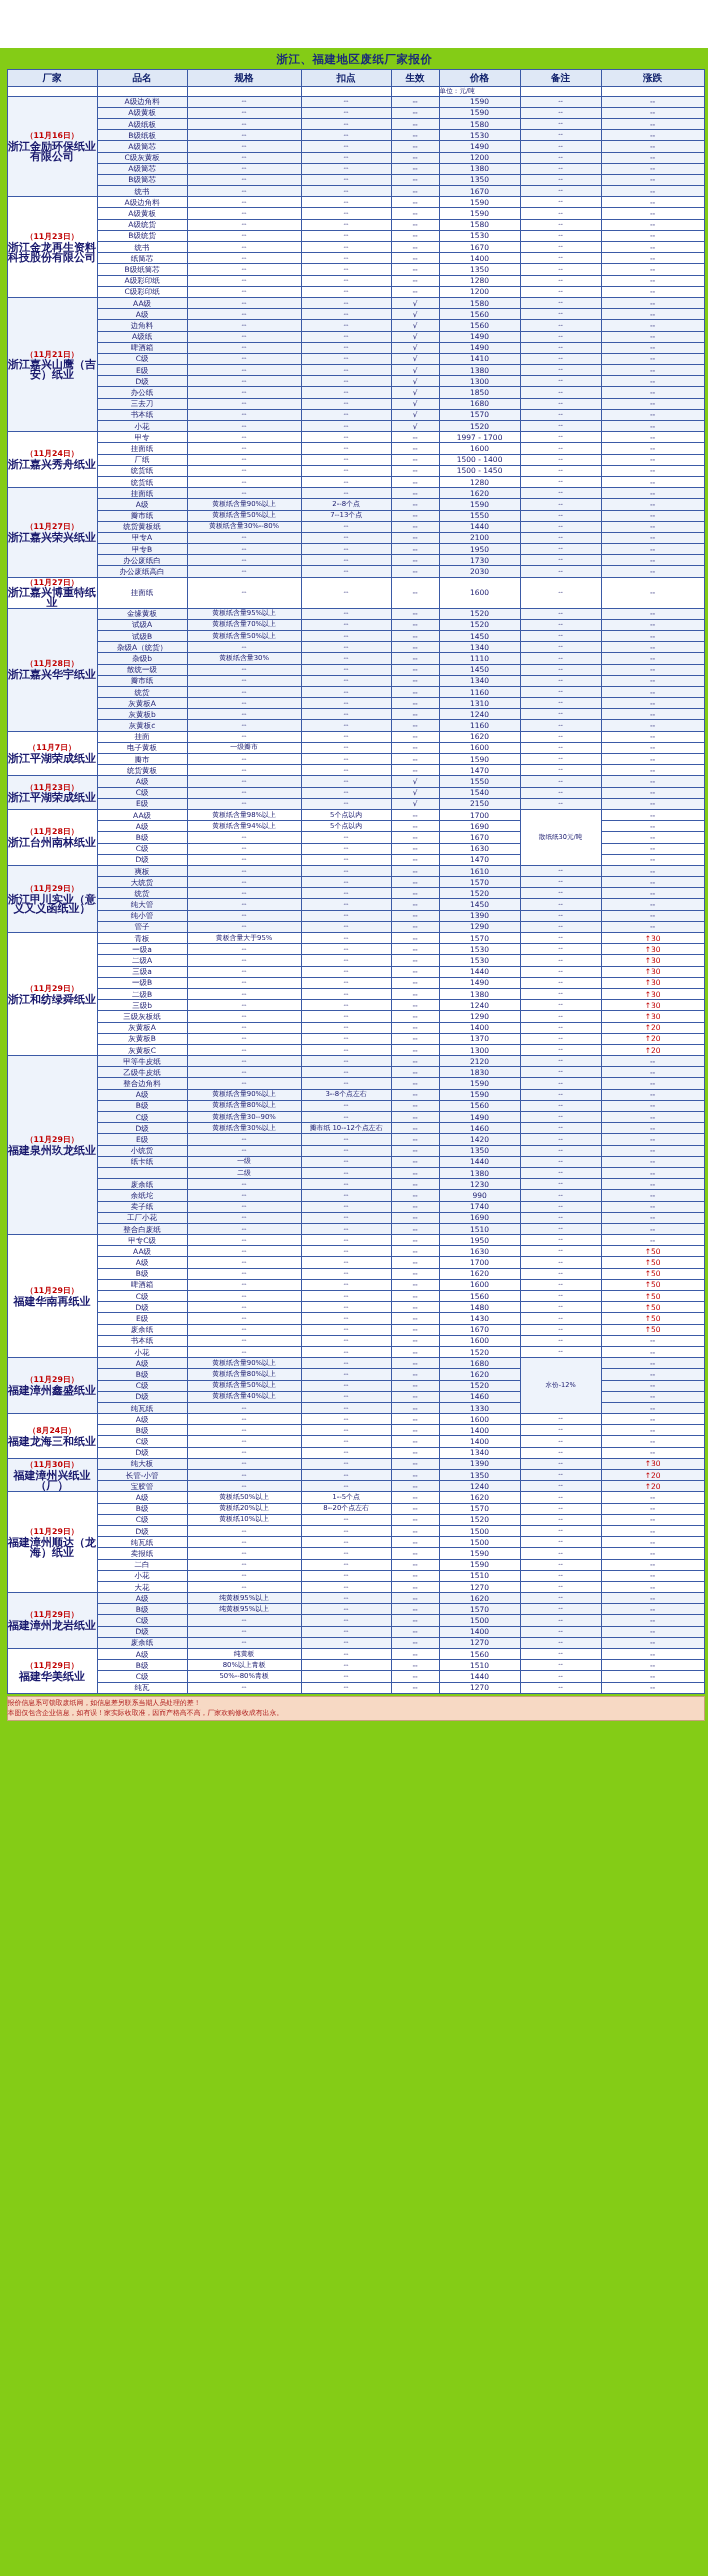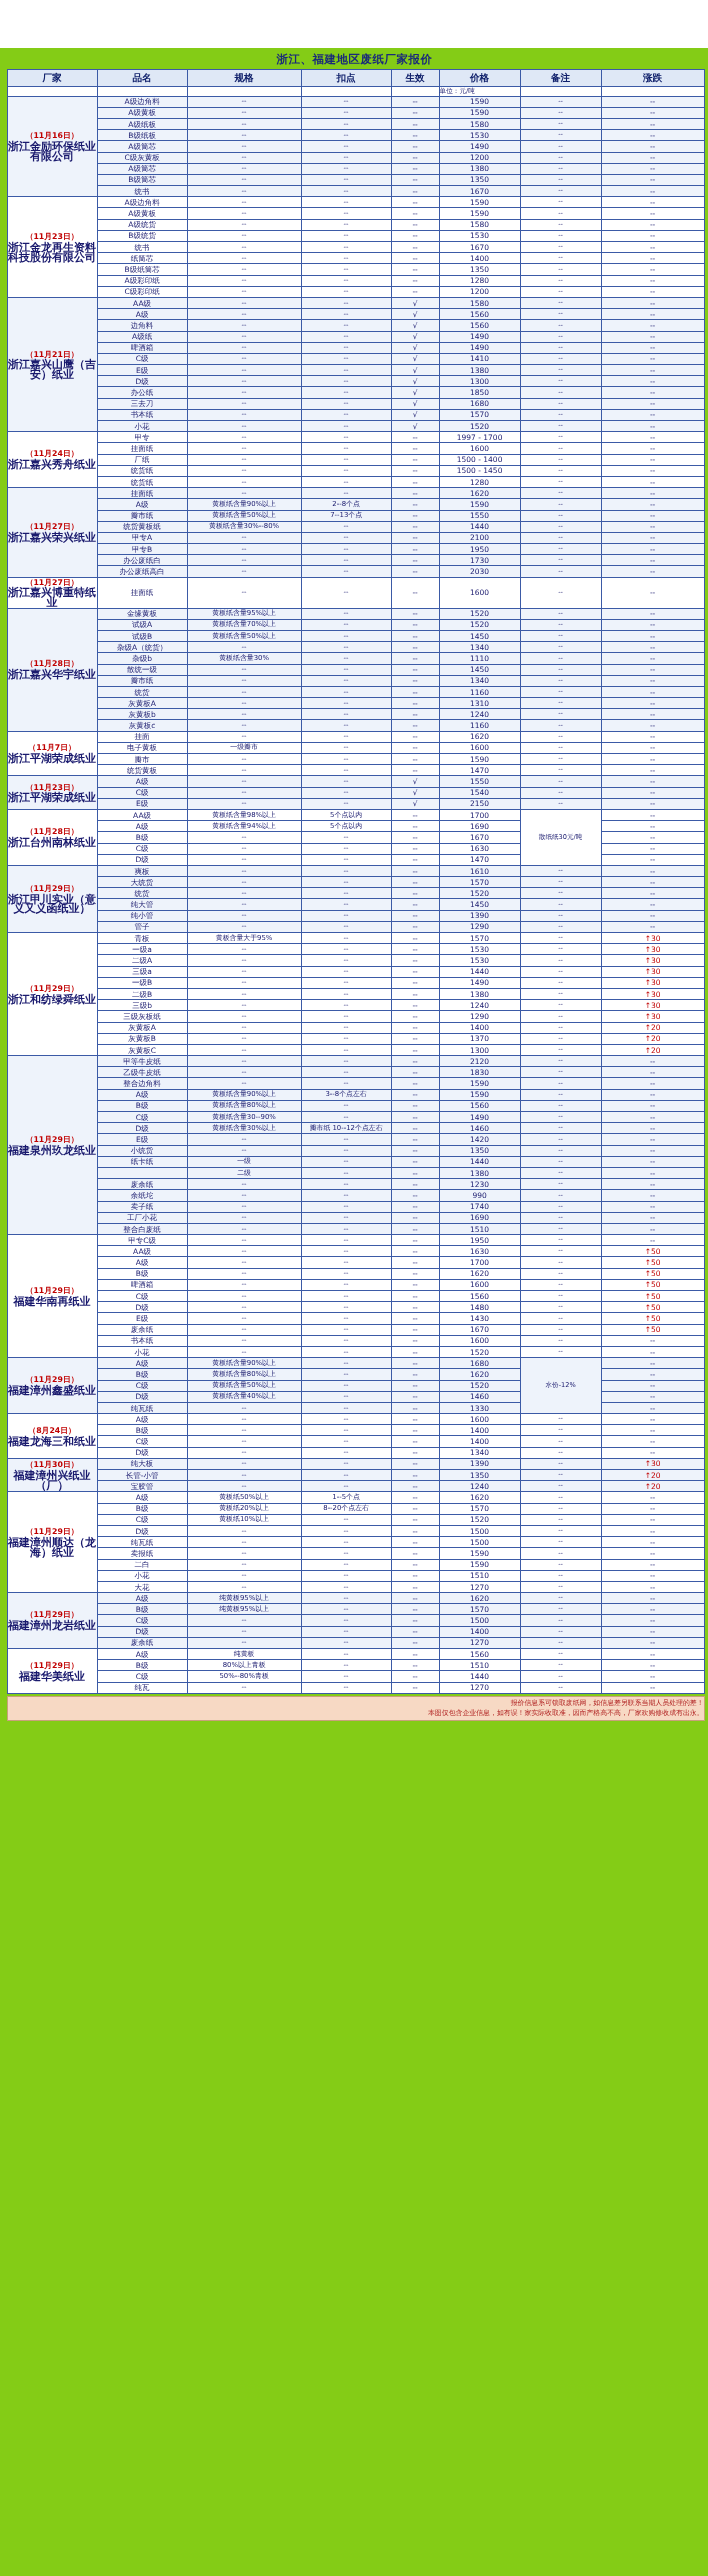--- a/index.html
+++ b/index.html
@@ -19,21 +19,21 @@
   thead th{background:#dfe8f6;font-size:9.6px;font-weight:bold;height:15.6px;color:#10206b;text-align:center;}
   .unit-row td{background:#ffffff;border:0.6px solid #3b5aa6;font-size:6.6px;text-align:right;padding-right:3.6px;height:9px;}
   td.factory{font-size:7.5px;font-weight:bold;color:#c00000;line-height:9.6px;}
   td.factory .dt{color:#c00000;font-weight:bold;display:block;font-size:7.8px;text-align:center;}
   td.factory .nm{color:#1a1a6e;font-weight:bold;display:block;font-size:11px;margin-top:1.2px;}
   td.price{color:#1a1a6e;}
   .bg0{background:#eef3fb}
   .bg1{background:#ffffff}
   .up{color:#c00000;}
   .note-small{font-size:6.6px;line-height:7.8px;}
-  .footer{width:696px;margin:2.4px 6.6px 0 6.6px;background:#f7d9c4;border:0.6px solid #c8a07a;color:#b02020;font-size:6.9px;text-align:right;line-height:9.6px;padding:1.8px 0;}
+  .footer{width:696px;margin:2.4px 6.6px 0 6.6px;background:#f7d9c4;border:0.6px solid #c8a07a;color:#b02020;font-size:6.9px;text-align:left;line-height:9.6px;padding:1.8px 0;}
   .spec{font-size:6.9px;}
 </style>
 </head>
 <body>
 
 <div id="page">
   <div class="title">浙江、福建地区废纸厂家报价</div>
   <table>
     <colgroup>
         <col class="c0">

